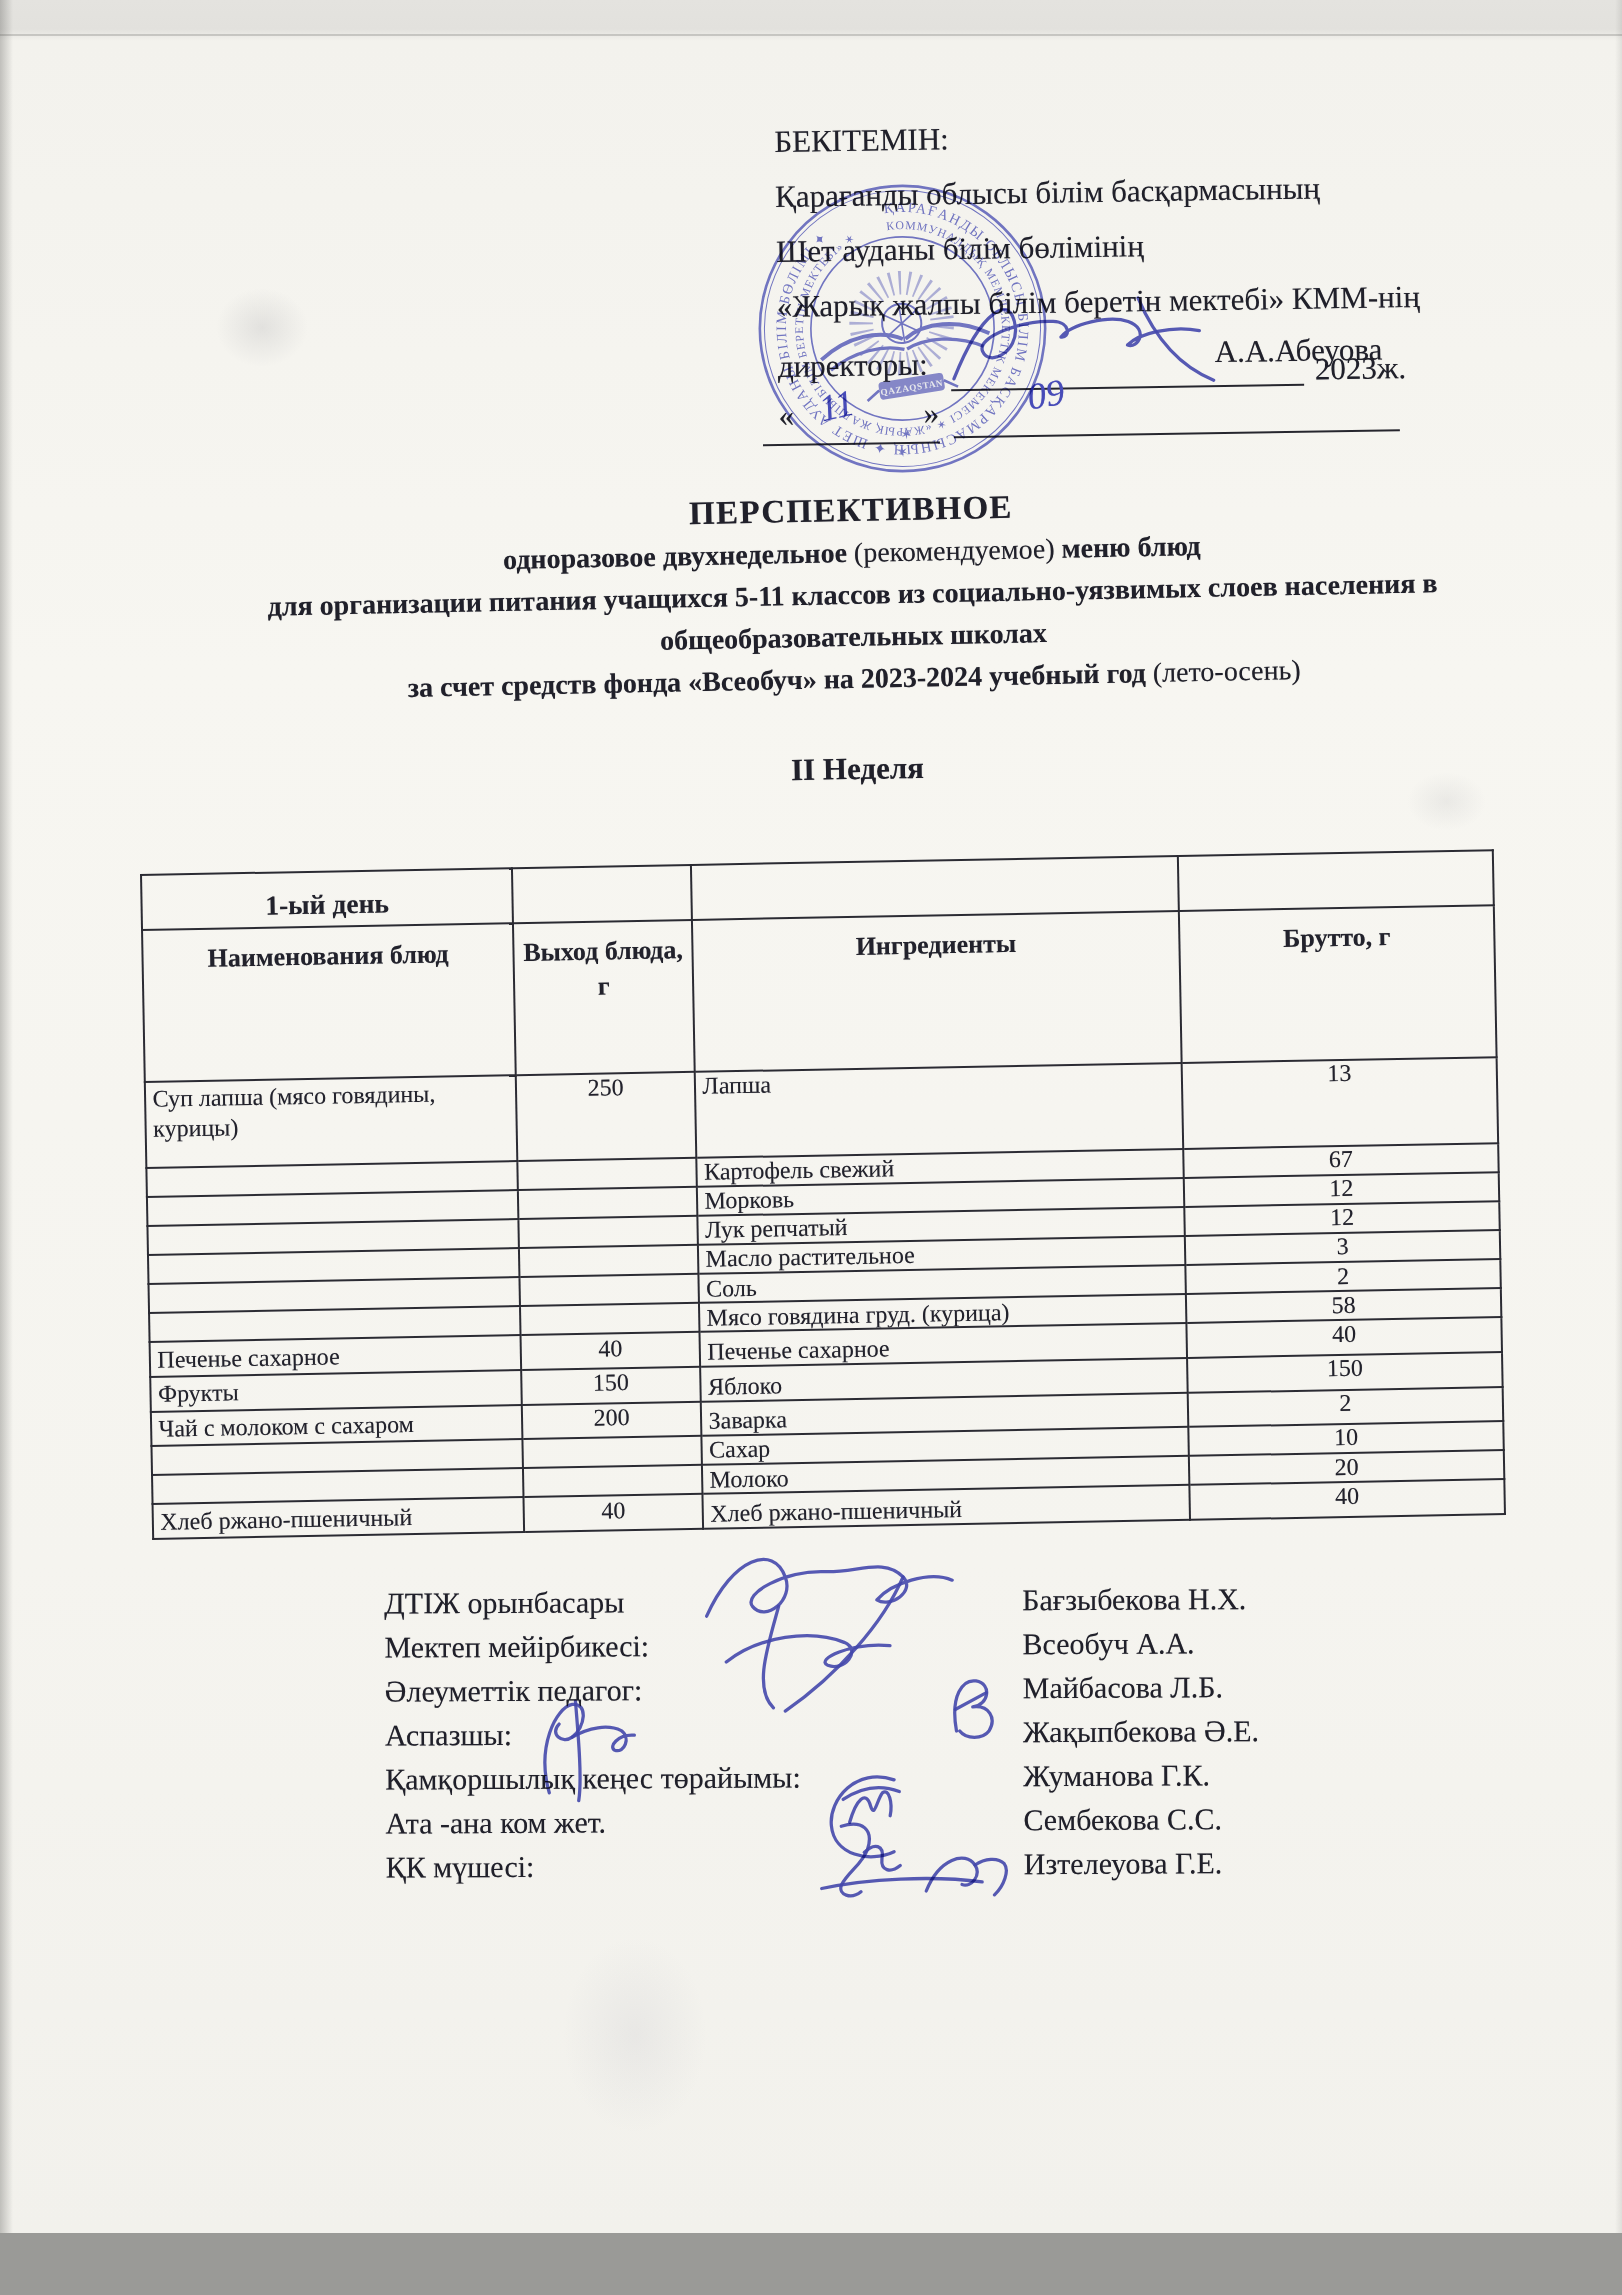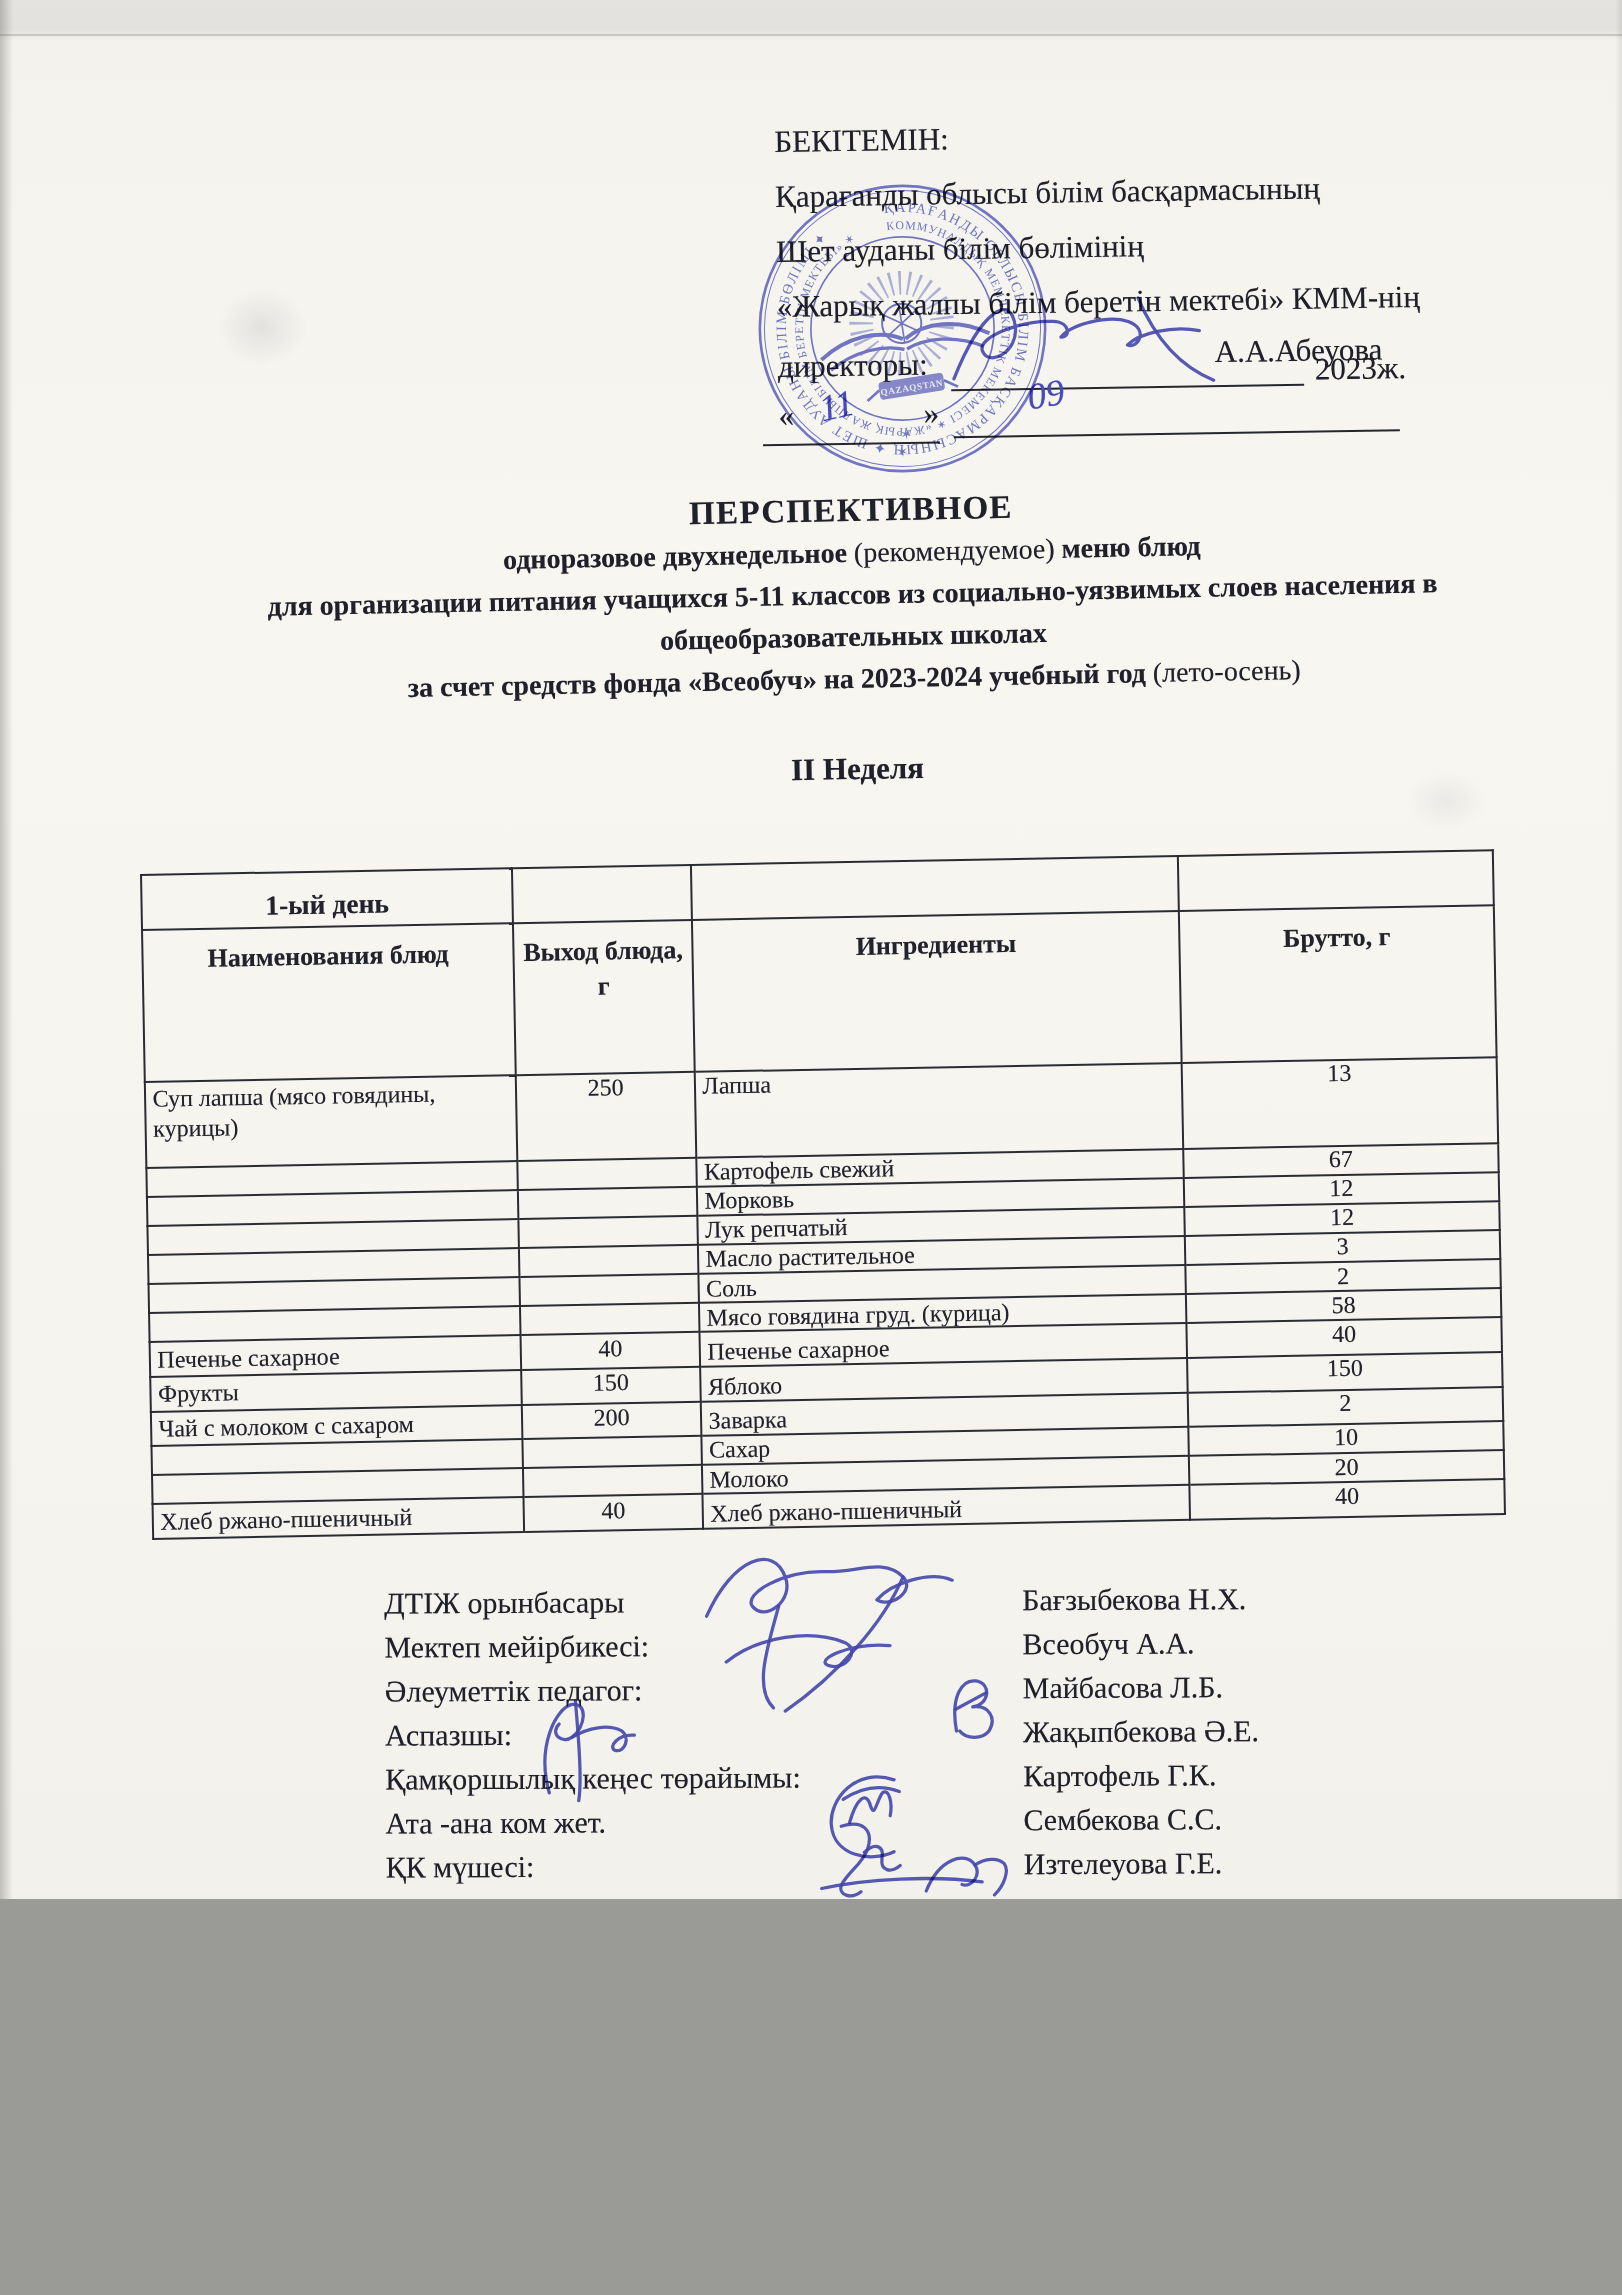--- a/index.html
+++ b/index.html
@@ -1,17 +1,17 @@
 <!DOCTYPE html>
 <html style="font-size:10.5px"><head>
 <meta charset="utf-8">
 <style>
   html,body{margin:0;padding:0;background:#9a9a97;}
   .page{
-    position:relative;width:1623px;height:1899px;overflow:hidden;
+    position:relative;width:1623px;height:2233px;overflow:hidden;
     background:linear-gradient(180deg,#e4e3df 0px,#e2e1dd 29px,#f3f2ed 41px,#f7f6f1 30%,#f5f4ef 70%,#f2f1ec 100%);
     font-family:"Liberation Serif","DejaVu Serif",serif;
     color:#20202a;
   }
   .edge-left{position:absolute;left:0;top:0;width:13px;height:100%;
     background:linear-gradient(90deg,rgba(60,60,58,.28),rgba(60,60,58,0));}
   .edge-right{position:absolute;right:0;top:0;width:7.9px;height:100%;
     background:linear-gradient(270deg,rgba(60,60,58,.12),rgba(60,60,58,0));}
   .edge-topline{position:absolute;left:0;top:34px;width:100%;height:2px;background:rgba(90,90,88,.25);}
   .blob{position:absolute;border-radius:50%;pointer-events:none;}
@@ -257,21 +257,21 @@
       <div class="sig-row">
         <span class="sig-label">Әлеуметтік педагог:</span>
         <span class="sig-name">Майбасова Л.Б.</span>
       </div>
       <div class="sig-row">
         <span class="sig-label">Аспазшы:</span>
         <span class="sig-name">Жақыпбекова Ә.Е.</span>
       </div>
       <div class="sig-row">
         <span class="sig-label">Қамқоршылық кеңес төрайымы:</span>
-        <span class="sig-name">Картофель Г.К.</span>
+        <span class="sig-name">Жуманова Г.К.</span>
       </div>
       <div class="sig-row">
         <span class="sig-label">Ата -ана ком  жет.</span>
         <span class="sig-name">Сембекова С.С.</span>
       </div>
       <div class="sig-row">
         <span class="sig-label">ҚК мүшесі:</span>
         <span class="sig-name">Изтелеуова Г.Е.</span>
       </div>
     </section>

